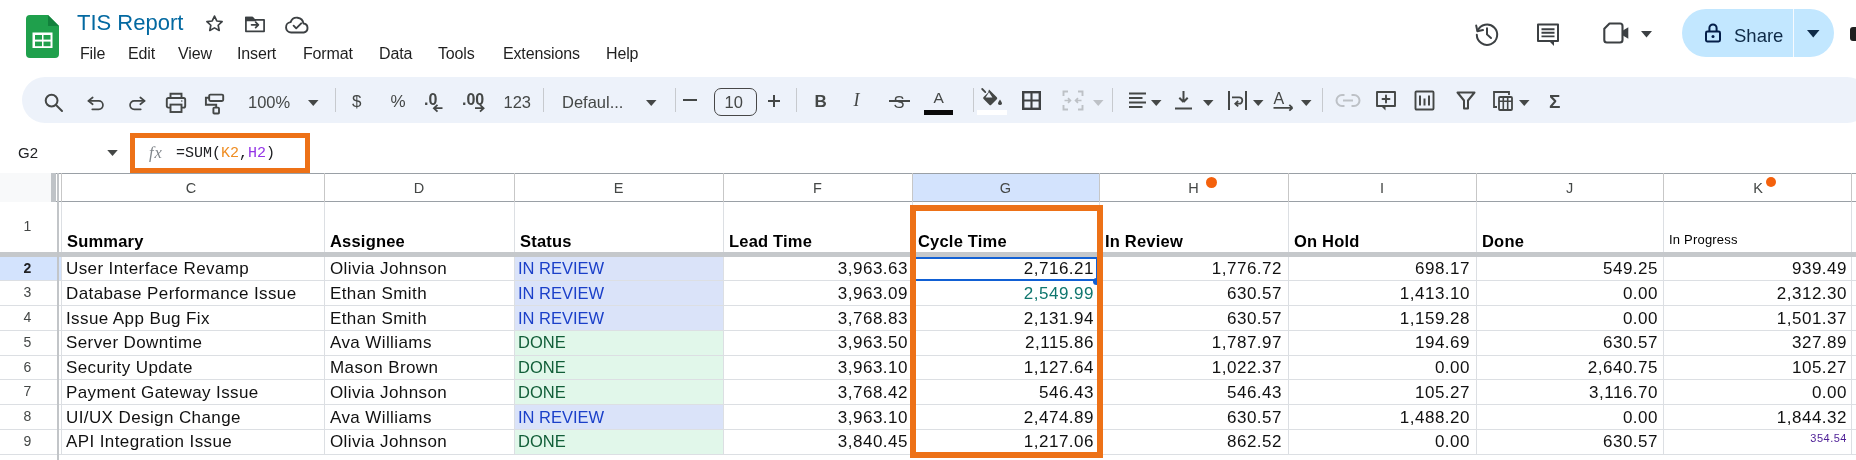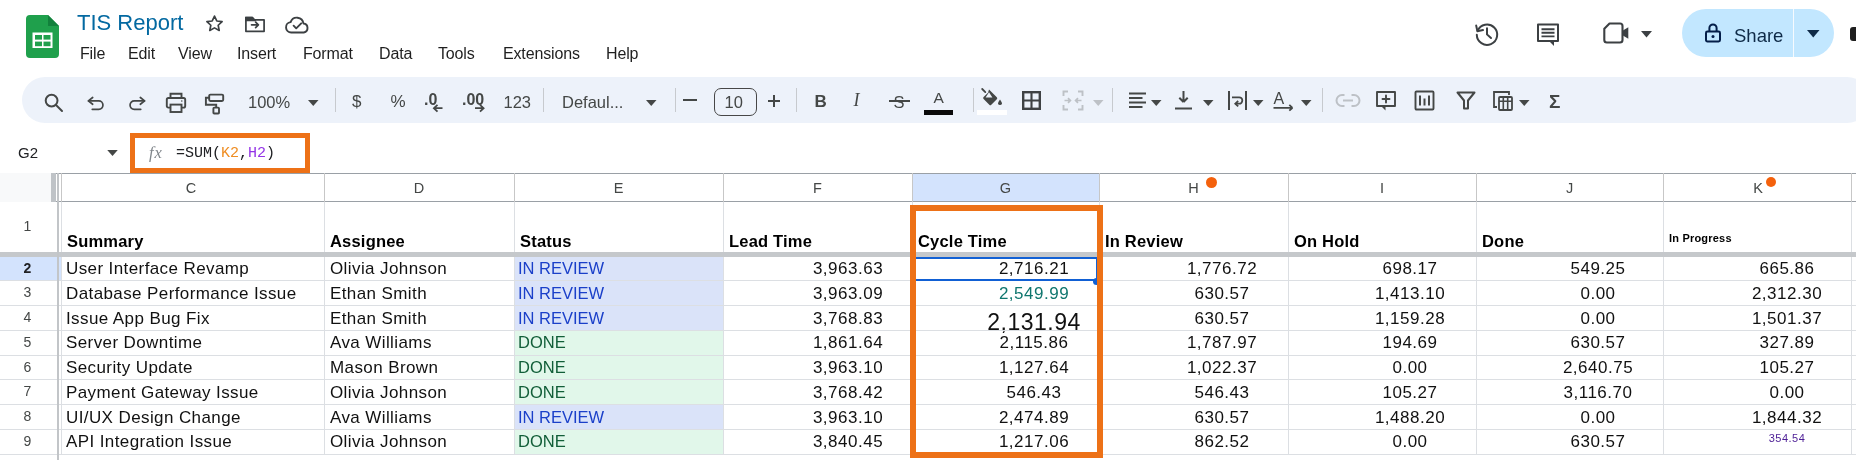--- a/index.html
+++ b/index.html
@@ -1,19 +1,19 @@
 <!DOCTYPE html>
 <html><head><meta charset="utf-8"><style>
 html,body{margin:0;padding:0;}
 body{width:1856px;height:460px;position:relative;overflow:hidden;background:#fff;
  font-family:"Liberation Sans",sans-serif;-webkit-font-smoothing:antialiased;}
 .ab{position:absolute;}
 .ic{position:absolute;}
 svg{display:block;overflow:visible;}
-.num{text-align:center;}
+.num{text-align:right;}
 </style></head><body>
 
 <svg class="ab" style="left:26px;top:15px" width="33" height="43" viewBox="0 0 33 43">
 <path d="M3 0 H22 L33 11 V39 a4 4 0 0 1 -4 4 H4 a4 4 0 0 1 -4 -4 V4 a4 4 0 0 1 4 -4 Z" fill="#1fa04c"></path>
 <path d="M22 0 L33 11 H22 Z" fill="#12813c"></path>
 <rect x="6.5" y="17.5" width="20" height="15.5" fill="#fff"></rect>
 <rect x="9" y="20" width="7" height="4.6" fill="#1fa04c"></rect>
     <rect x="17.5" y="20" width="7" height="4.6" fill="#1fa04c"></rect>
 <rect x="9" y="26.6" width="7" height="4.6" fill="#1fa04c"></rect>
     <rect x="17.5" y="26.6" width="7" height="4.6" fill="#1fa04c"></rect>
@@ -230,21 +230,21 @@
 <div class="ab" style="left:1206px;top:177px;width:11px;height:11px;border-radius:50%;background:#f4610c"></div>
 <div class="ab" style="left:1765.5px;top:176.5px;width:10px;height:10px;border-radius:50%;background:#f4610c"></div>
 <div class="ab" style="left:67px;top:232.0px;font-size:16.5px;font-weight:700;color:#000;letter-spacing:0.2px">Summary</div>
 <div class="ab" style="left:330px;top:232.0px;font-size:16.5px;font-weight:700;color:#000;letter-spacing:0.2px">Assignee</div>
 <div class="ab" style="left:520px;top:232.0px;font-size:16.5px;font-weight:700;color:#000;letter-spacing:0.2px">Status</div>
 <div class="ab" style="left:729px;top:232.0px;font-size:16.5px;font-weight:700;color:#000;letter-spacing:0.2px">Lead Time</div>
 <div class="ab" style="left:918px;top:232.0px;font-size:16.5px;font-weight:700;color:#000;letter-spacing:0.2px">Cycle Time</div>
 <div class="ab" style="left:1105px;top:232.0px;font-size:16.5px;font-weight:700;color:#000;letter-spacing:0.2px">In Review</div>
 <div class="ab" style="left:1294px;top:232.0px;font-size:16.5px;font-weight:700;color:#000;letter-spacing:0.2px">On Hold</div>
 <div class="ab" style="left:1482px;top:232.0px;font-size:16.5px;font-weight:700;color:#000;letter-spacing:0.2px">Done</div>
-<div class="ab" style="left:1669px;top:232.0px;font-size:11px;font-weight:700;color:#000;letter-spacing:0.2px">In Progress</div>
+<div class="ab" style="left:1669px;top:232.0px;font-size:13px;font-weight:400;color:#000;letter-spacing:0.2px">In Progress</div>
 <div class="ab" style="left:61px;top:201.5px;width:1px;height:50.5px;background:#dcdfe3"></div>
 <div class="ab" style="left:324px;top:201.5px;width:1px;height:50.5px;background:#dcdfe3"></div>
 <div class="ab" style="left:514px;top:201.5px;width:1px;height:50.5px;background:#dcdfe3"></div>
 <div class="ab" style="left:723px;top:201.5px;width:1px;height:50.5px;background:#dcdfe3"></div>
 <div class="ab" style="left:912px;top:201.5px;width:1px;height:50.5px;background:#dcdfe3"></div>
 <div class="ab" style="left:1099px;top:201.5px;width:1px;height:50.5px;background:#dcdfe3"></div>
 <div class="ab" style="left:1288px;top:201.5px;width:1px;height:50.5px;background:#dcdfe3"></div>
 <div class="ab" style="left:1476px;top:201.5px;width:1px;height:50.5px;background:#dcdfe3"></div>
 <div class="ab" style="left:1663px;top:201.5px;width:1px;height:50.5px;background:#dcdfe3"></div>
 <div class="ab" style="left:1851px;top:201.5px;width:1px;height:50.5px;background:#dcdfe3"></div>
@@ -254,52 +254,52 @@
 <div class="ab" style="left:0px;top:259.5px;width:55px;text-align:center;font-size:14px;font-weight:700;color:#202124">2</div>
 <div class="ab" style="left:514px;top:256.5px;width:209px;height:24.80000000000001px;background:#dae3f9"></div>
 <div class="ab" style="left:66px;top:259.0px;font-size:17px;color:#111;letter-spacing:0.4px">User Interface Revamp</div>
 <div class="ab" style="left:330px;top:259.0px;font-size:17px;color:#111;letter-spacing:0.4px">Olivia Johnson</div>
 <div class="ab" style="left:518px;top:259.0px;font-size:16.5px;color:#1a3fc9">IN REVIEW</div>
 <div class="ab num" style="left:788px;top:259.0px;width:120px;font-size:17px;color:#111;letter-spacing:0.5px">3,963.63</div>
 <div class="ab num" style="left:974px;top:259.0px;width:120px;font-size:17px;color:#111;letter-spacing:0.5px">2,716.21</div>
 <div class="ab num" style="left:1162px;top:259.0px;width:120px;font-size:17px;color:#111;letter-spacing:0.5px">1,776.72</div>
 <div class="ab num" style="left:1350px;top:259.0px;width:120px;font-size:17px;color:#111;letter-spacing:0.5px">698.17</div>
 <div class="ab num" style="left:1538px;top:259.0px;width:120px;font-size:17px;color:#111;letter-spacing:0.5px">549.25</div>
-<div class="ab num" style="left:1727px;top:259.0px;width:120px;font-size:17px;color:#111;letter-spacing:0.5px">665.86</div>
+<div class="ab num" style="left:1727px;top:259.0px;width:120px;font-size:17px;color:#111;letter-spacing:0.5px">939.49</div>
 <div class="ab" style="left:0px;top:280.3px;width:1856px;height:1px;background:#dcdfe3"></div>
 <div class="ab" style="left:0px;top:284.3px;width:55px;text-align:center;font-size:14px;color:#444746">3</div>
 <div class="ab" style="left:514px;top:281.3px;width:209px;height:24.69999999999999px;background:#dae3f9"></div>
 <div class="ab" style="left:66px;top:283.8px;font-size:17px;color:#111;letter-spacing:0.4px">Database Performance Issue</div>
 <div class="ab" style="left:330px;top:283.8px;font-size:17px;color:#111;letter-spacing:0.4px">Ethan Smith</div>
 <div class="ab" style="left:518px;top:283.8px;font-size:16.5px;color:#1a3fc9">IN REVIEW</div>
 <div class="ab num" style="left:788px;top:283.8px;width:120px;font-size:17px;color:#111;letter-spacing:0.5px">3,963.09</div>
 <div class="ab num" style="left:974px;top:283.8px;width:120px;font-size:17px;color:#0f766e;letter-spacing:0.5px">2,549.99</div>
 <div class="ab num" style="left:1162px;top:283.8px;width:120px;font-size:17px;color:#111;letter-spacing:0.5px">630.57</div>
 <div class="ab num" style="left:1350px;top:283.8px;width:120px;font-size:17px;color:#111;letter-spacing:0.5px">1,413.10</div>
 <div class="ab num" style="left:1538px;top:283.8px;width:120px;font-size:17px;color:#111;letter-spacing:0.5px">0.00</div>
 <div class="ab num" style="left:1727px;top:283.8px;width:120px;font-size:17px;color:#111;letter-spacing:0.5px">2,312.30</div>
 <div class="ab" style="left:0px;top:305.0px;width:1856px;height:1px;background:#dcdfe3"></div>
 <div class="ab" style="left:0px;top:309.0px;width:55px;text-align:center;font-size:14px;color:#444746">4</div>
 <div class="ab" style="left:514px;top:306.0px;width:209px;height:24.80000000000001px;background:#dae3f9"></div>
 <div class="ab" style="left:66px;top:308.5px;font-size:17px;color:#111;letter-spacing:0.4px">Issue App Bug Fix</div>
 <div class="ab" style="left:330px;top:308.5px;font-size:17px;color:#111;letter-spacing:0.4px">Ethan Smith</div>
 <div class="ab" style="left:518px;top:308.5px;font-size:16.5px;color:#1a3fc9">IN REVIEW</div>
 <div class="ab num" style="left:788px;top:308.5px;width:120px;font-size:17px;color:#111;letter-spacing:0.5px">3,768.83</div>
-<div class="ab num" style="left:974px;top:308.5px;width:120px;font-size:23px;color:#111;letter-spacing:0.5px">2,131.94</div>
+<div class="ab num" style="left:974px;top:308.5px;width:120px;font-size:17px;color:#111;letter-spacing:0.5px">2,131.94</div>
 <div class="ab num" style="left:1162px;top:308.5px;width:120px;font-size:17px;color:#111;letter-spacing:0.5px">630.57</div>
 <div class="ab num" style="left:1350px;top:308.5px;width:120px;font-size:17px;color:#111;letter-spacing:0.5px">1,159.28</div>
 <div class="ab num" style="left:1538px;top:308.5px;width:120px;font-size:17px;color:#111;letter-spacing:0.5px">0.00</div>
 <div class="ab num" style="left:1727px;top:308.5px;width:120px;font-size:17px;color:#111;letter-spacing:0.5px">1,501.37</div>
 <div class="ab" style="left:0px;top:329.8px;width:1856px;height:1px;background:#dcdfe3"></div>
 <div class="ab" style="left:0px;top:333.8px;width:55px;text-align:center;font-size:14px;color:#444746">5</div>
 <div class="ab" style="left:514px;top:330.8px;width:209px;height:24.80000000000001px;background:#e1f7ea"></div>
 <div class="ab" style="left:66px;top:333.3px;font-size:17px;color:#111;letter-spacing:0.4px">Server Downtime</div>
 <div class="ab" style="left:330px;top:333.3px;font-size:17px;color:#111;letter-spacing:0.4px">Ava Williams</div>
 <div class="ab" style="left:518px;top:333.3px;font-size:16.5px;color:#115e38">DONE</div>
-<div class="ab num" style="left:788px;top:333.3px;width:120px;font-size:17px;color:#111;letter-spacing:0.5px">1,861.64</div>
+<div class="ab num" style="left:788px;top:333.3px;width:120px;font-size:17px;color:#111;letter-spacing:0.5px">3,963.50</div>
 <div class="ab num" style="left:974px;top:333.3px;width:120px;font-size:17px;color:#111;letter-spacing:0.5px">2,115.86</div>
 <div class="ab num" style="left:1162px;top:333.3px;width:120px;font-size:17px;color:#111;letter-spacing:0.5px">1,787.97</div>
 <div class="ab num" style="left:1350px;top:333.3px;width:120px;font-size:17px;color:#111;letter-spacing:0.5px">194.69</div>
 <div class="ab num" style="left:1538px;top:333.3px;width:120px;font-size:17px;color:#111;letter-spacing:0.5px">630.57</div>
 <div class="ab num" style="left:1727px;top:333.3px;width:120px;font-size:17px;color:#111;letter-spacing:0.5px">327.89</div>
 <div class="ab" style="left:0px;top:354.6px;width:1856px;height:1px;background:#dcdfe3"></div>
 <div class="ab" style="left:0px;top:358.6px;width:55px;text-align:center;font-size:14px;color:#444746">6</div>
 <div class="ab" style="left:514px;top:355.6px;width:209px;height:24.69999999999999px;background:#e1f7ea"></div>
 <div class="ab" style="left:66px;top:358.1px;font-size:17px;color:#111;letter-spacing:0.4px">Security Update</div>
 <div class="ab" style="left:330px;top:358.1px;font-size:17px;color:#111;letter-spacing:0.4px">Mason Brown</div>

